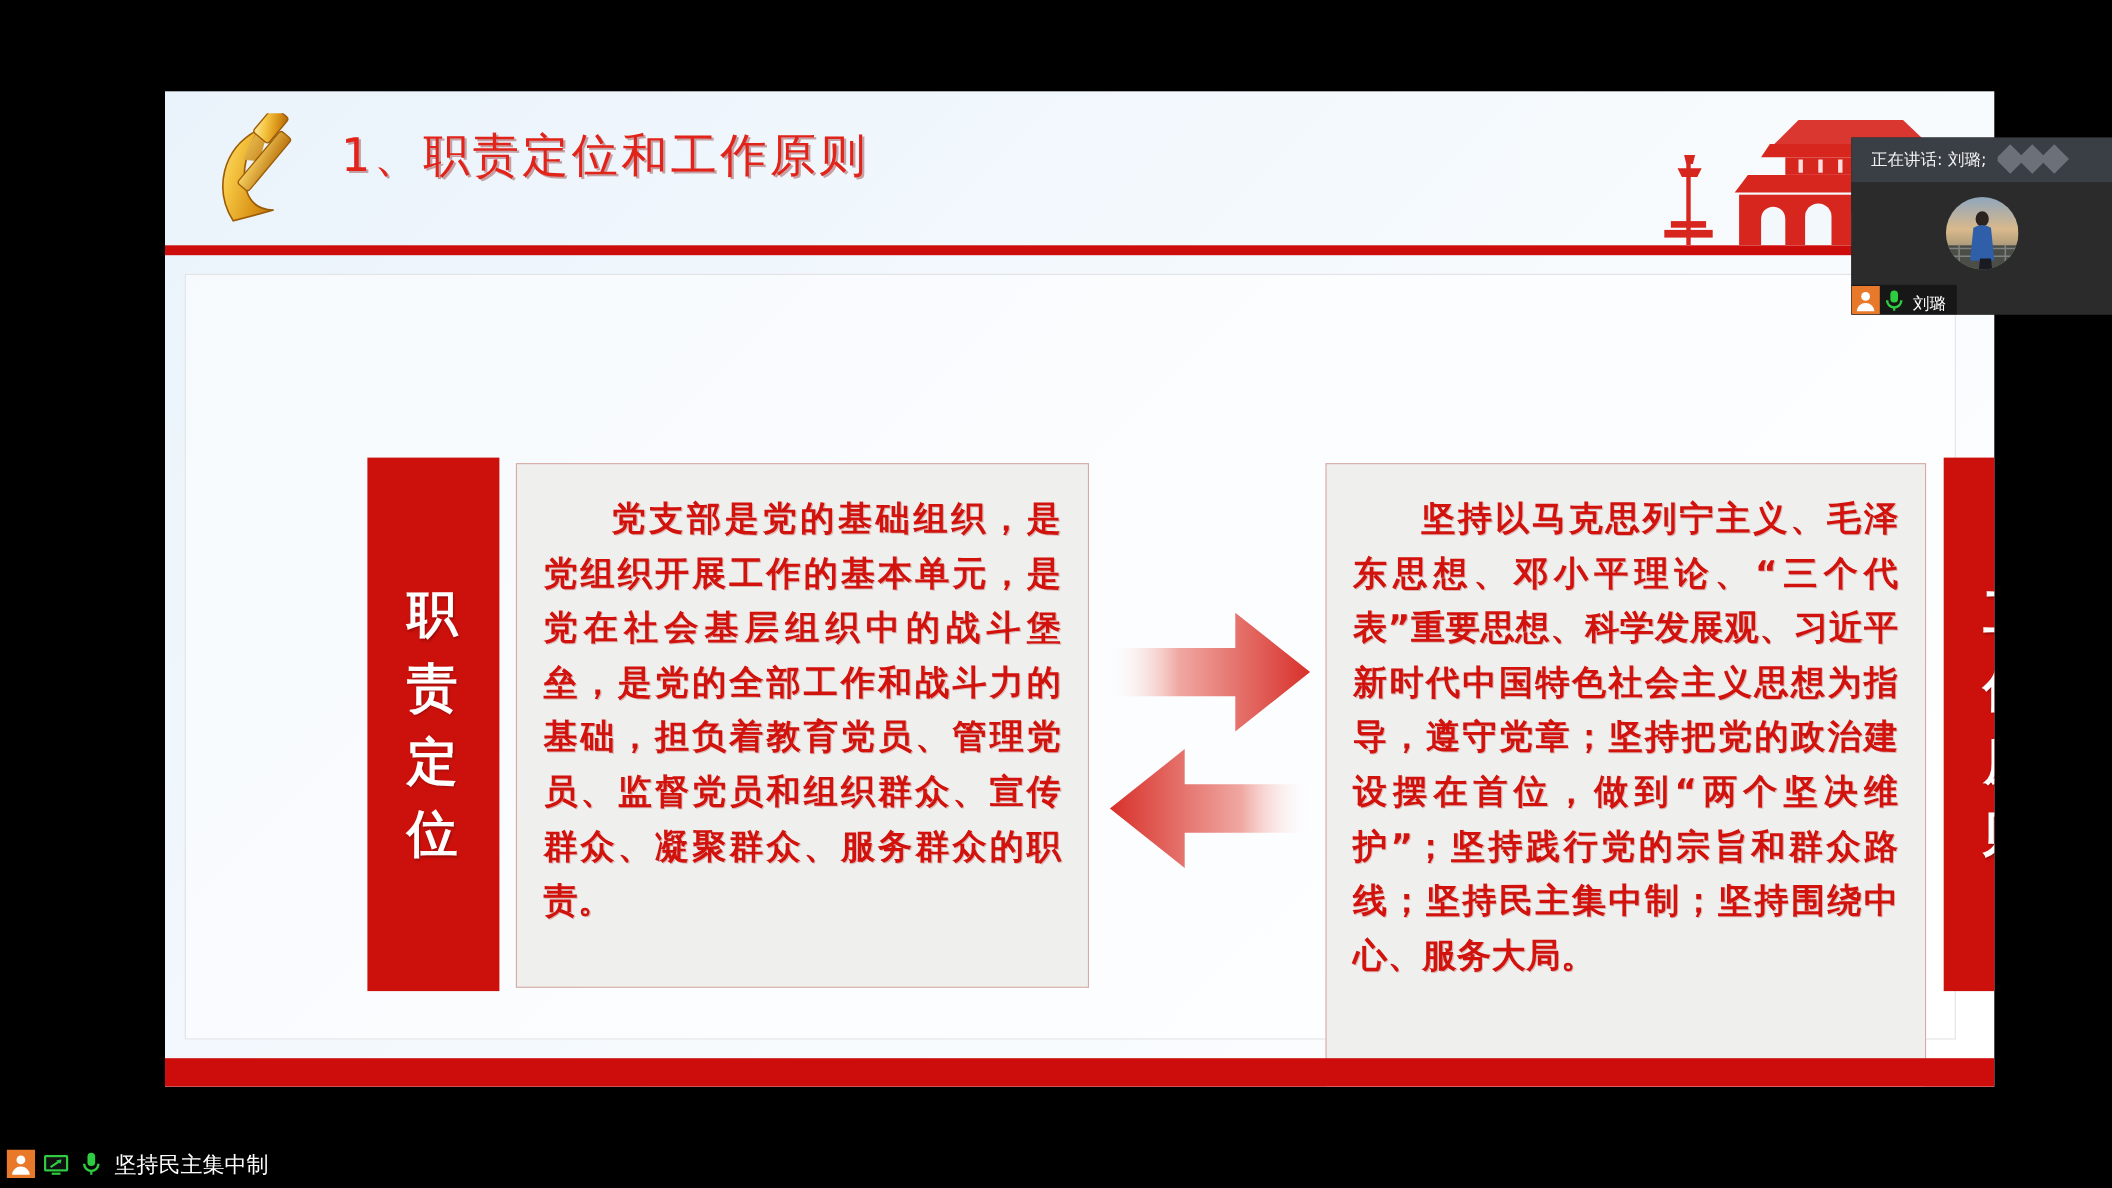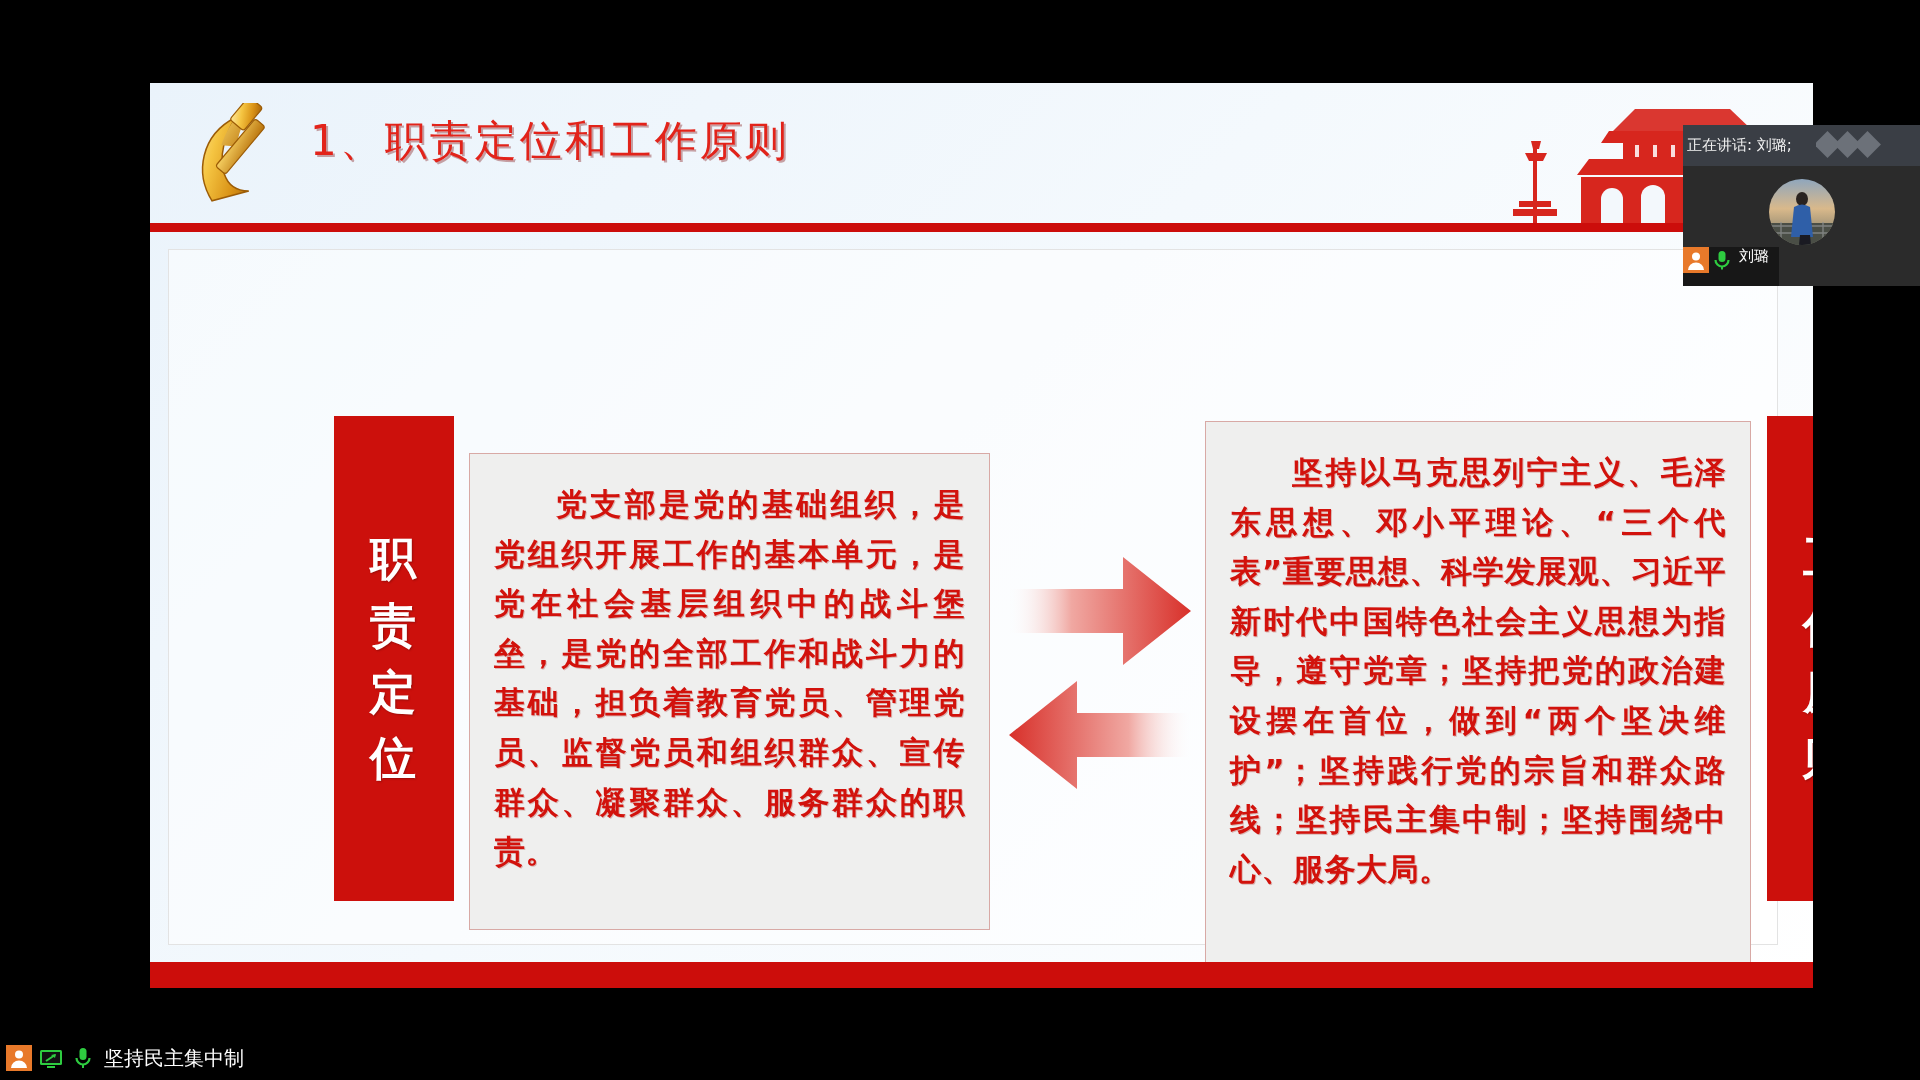--- a/index.html
+++ b/index.html
@@ -48,21 +48,21 @@
   #banner-right{left:1617px;top:333px;width:120px;height:485px;}
   .vbanner span{display:block;}
 
   .textbox{
     position:absolute;
     background:#efefee;
     border:1px solid #d8a9a5;
     box-sizing:border-box;
     padding:26px 24px 20px 24px;
   }
-  #textbox-left{left:319px;top:338px;width:521px;height:477px;margin-top:32px;}
+  #textbox-left{left:319px;top:338px;width:521px;height:477px;}
   #textbox-right{left:1055px;top:338px;width:546px;height:582px;}
   .textbox p{
     margin:0;
     color:#D2120C;
     font-size:31px;
     font-weight:bold;
     line-height:1.60;
     text-indent:62px;
     letter-spacing:0.5px;
     text-align:justify;
@@ -72,30 +72,30 @@
   
   #arrows{position:absolute;left:855px;top:470px;width:190px;height:240px;}
 
   
   #video-panel{position:absolute;left:1683px;top:125px;width:237px;height:161px;background:#1b1b1b;}
   #speaking-bar{
     position:relative;width:237px;height:41px;background:#3a3e45;
     display:flex;align-items:center;
   }
   #speaking-label{
-    color:#f2f2f2;font-size:15px;margin-left:4px;white-space:nowrap;
+    color:#f2f2f2;font-size:15px;margin-left:18px;white-space:nowrap;
   }
   #signal-waves{position:absolute;left:133px;top:6px;width:74px;height:30px;}
   #video-tile{position:relative;width:237px;height:120px;background:#2b2b2b;overflow:hidden;}
   #avatar{
     position:absolute;left:50%;top:13px;transform:translateX(-50%);
     width:66px;height:66px;border-radius:50%;overflow:hidden;
   }
   #name-chip{
-    position:absolute;left:0;bottom:0;height:39px;display:flex;align-items:flex-start;
+    position:absolute;left:0;bottom:0;height:27px;display:flex;align-items:flex-end;
     background:rgba(20,20,20,.85);
   }
   .chip-ico{width:26px;height:26px;display:block;}
   #name-chip .nm{color:#fff;font-size:15px;margin:0 10px 0 4px;white-space:nowrap;}
 
   
   #taskbar{position:absolute;left:0;bottom:0;width:1920px;height:44px;background:#000;display:flex;align-items:center;}
   #taskbar .tb-ico{width:26px;height:26px;display:block;margin-left:6px;}
   #taskbar .tb-text{color:#fff;font-size:20px;margin-left:8px;white-space:nowrap;}
 </style>

